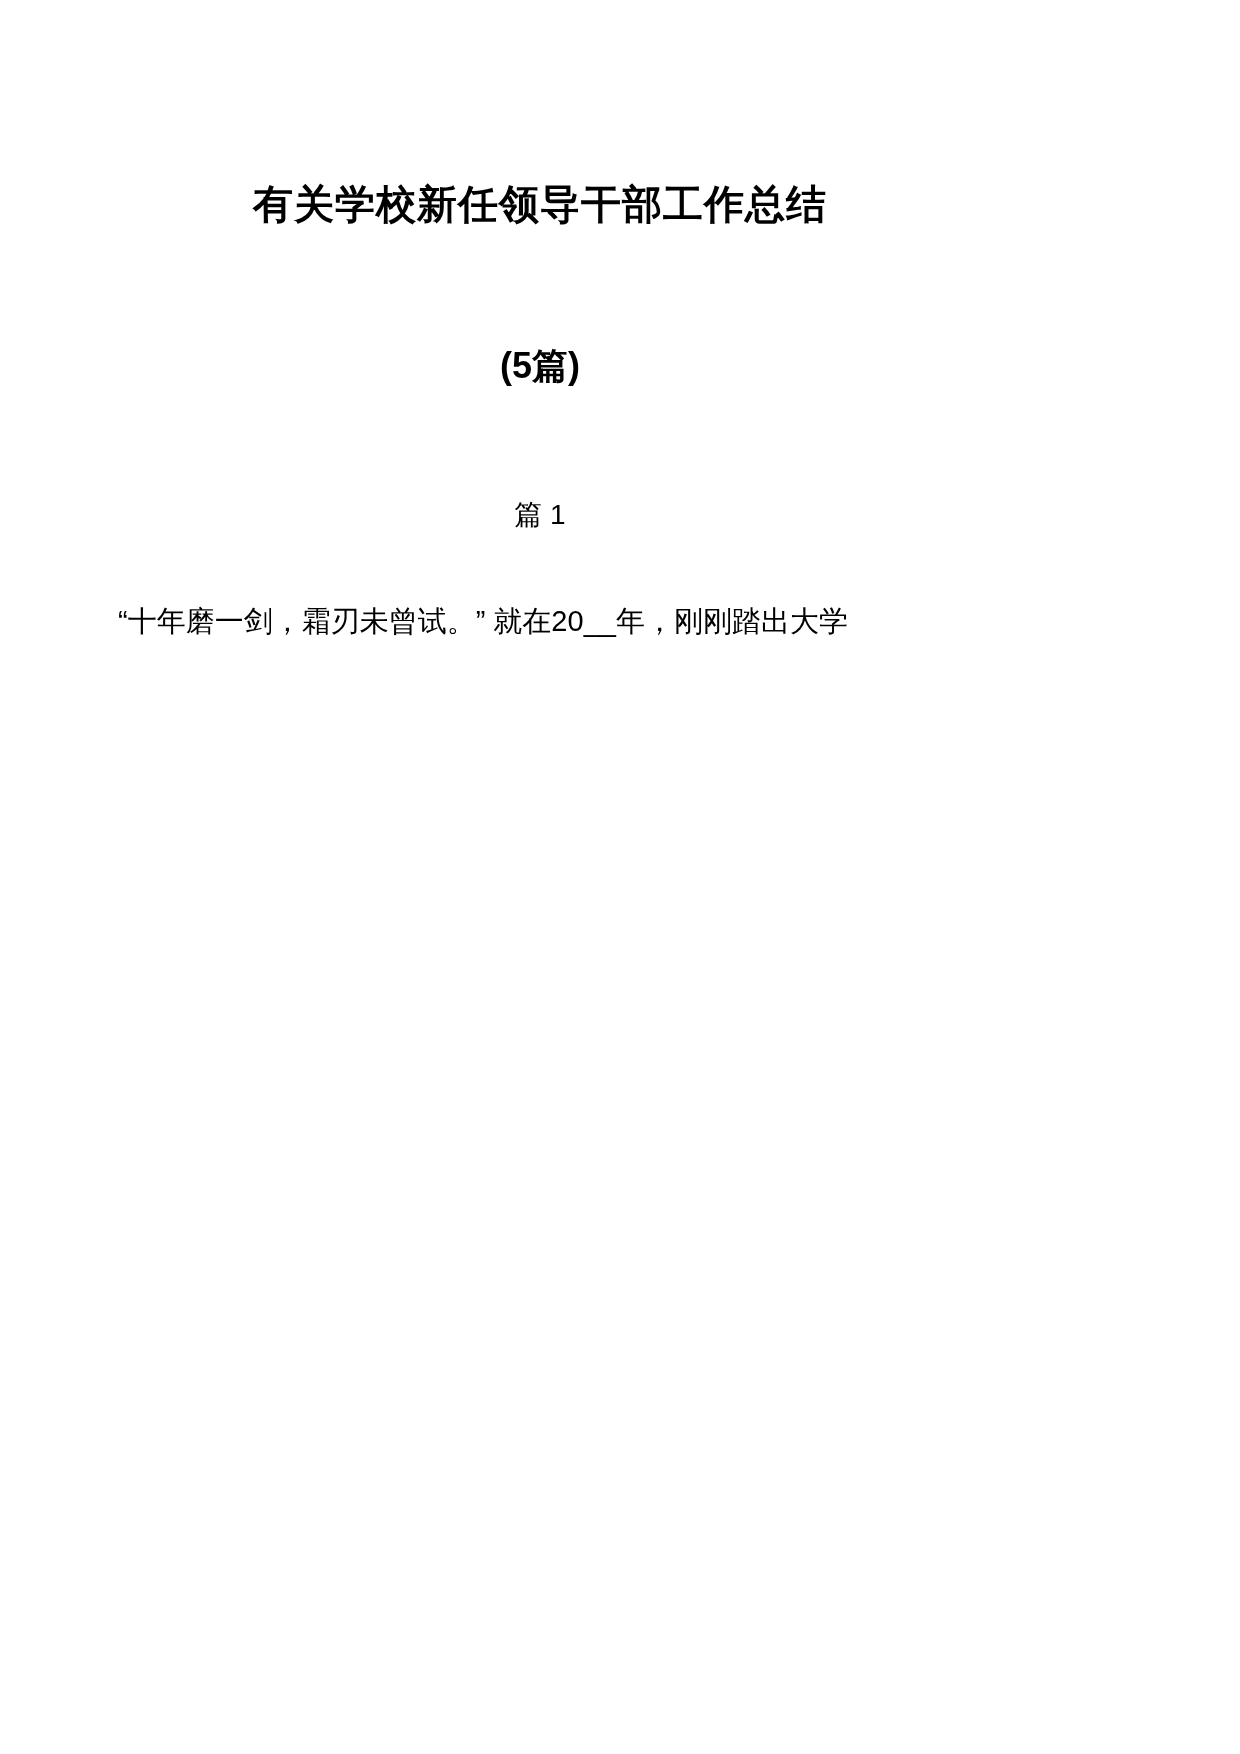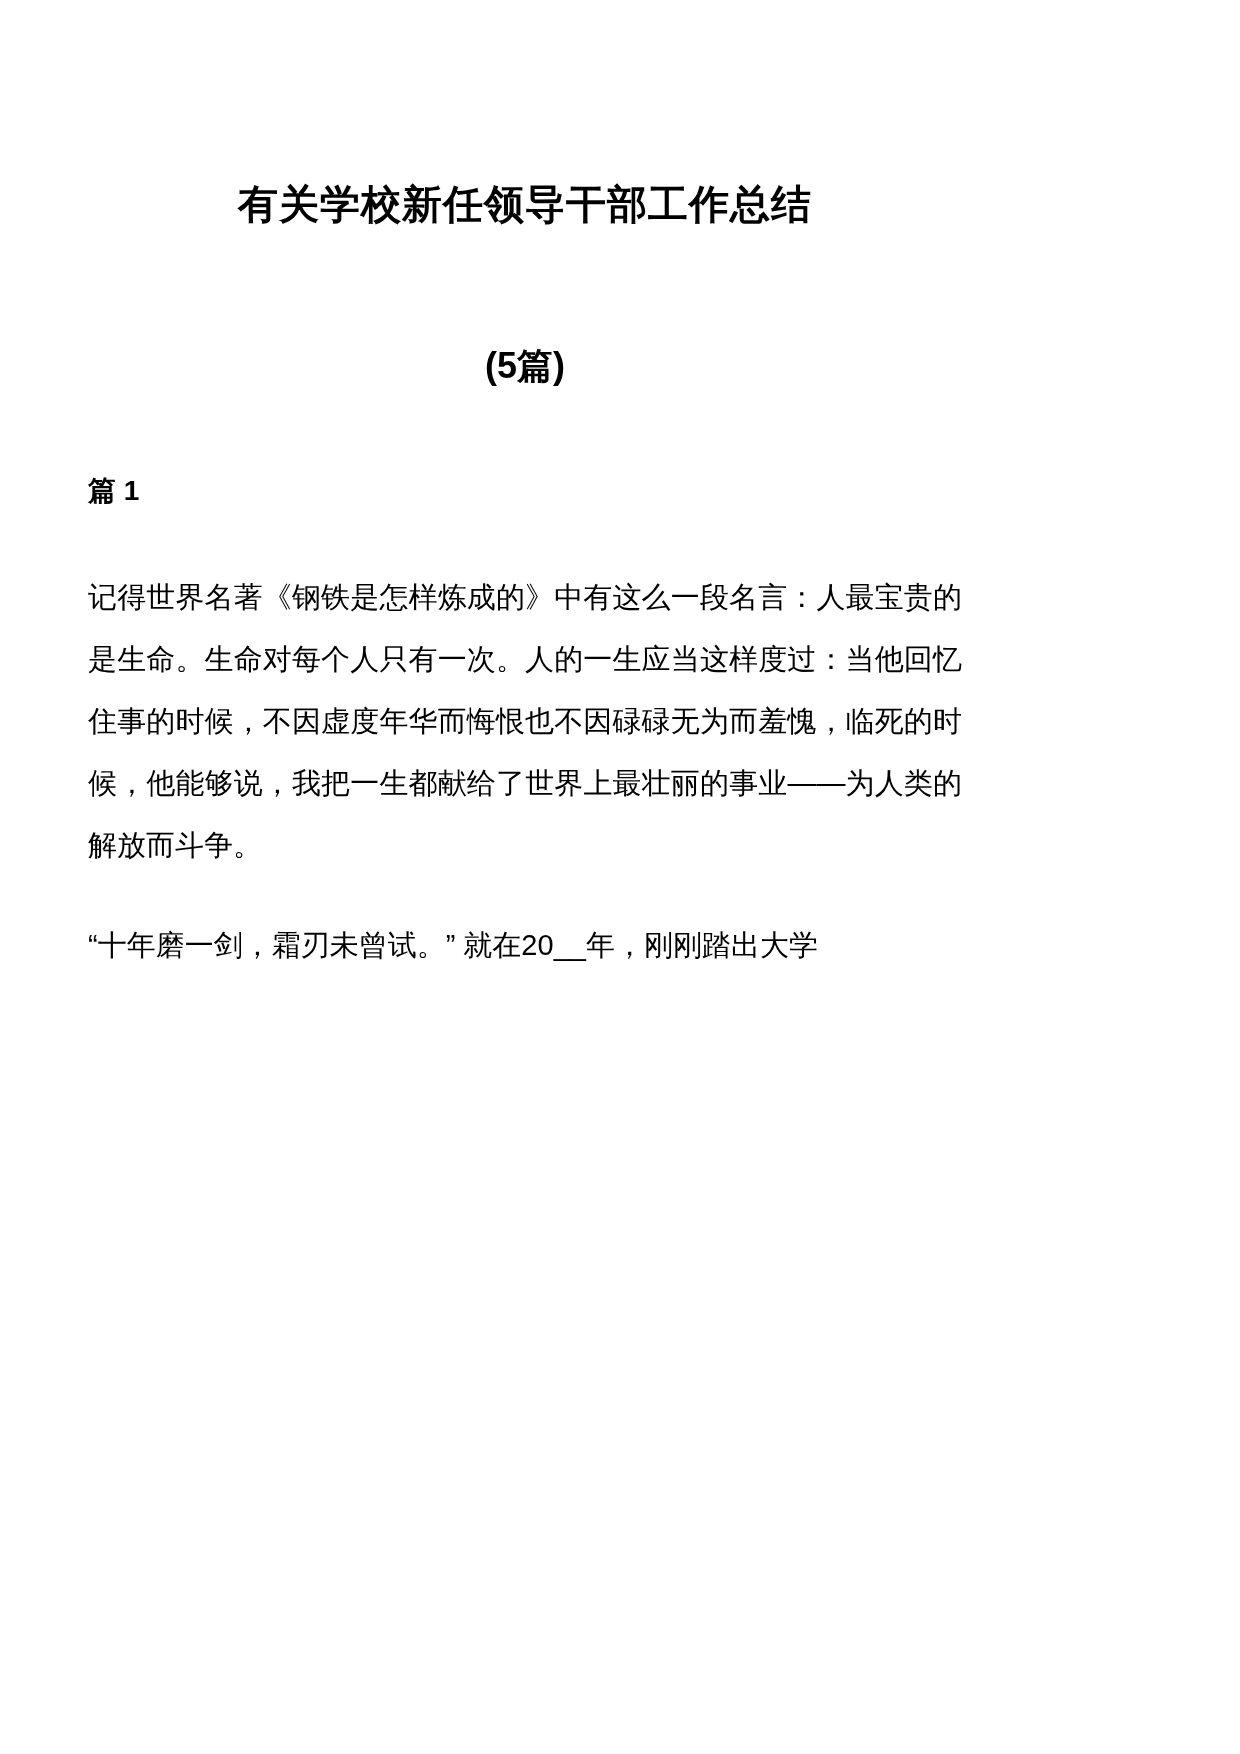--- a/index.html
+++ b/index.html
@@ -17,21 +17,21 @@
       min-height: 1754px;
       font-family: "Liberation Sans", "DejaVu Sans", sans-serif;
       color: #000000;
       overflow: hidden;
     }
 
     .page {
       width: 1240px;
       height: 1496px;
       background: #ffffff;
-      padding: 180px 278px 0 88px;
+      padding: 180px 278px 0 118px;
     }
 
     .doc-title {
       text-align: center;
       font-size: 40px;
       line-height: 1.2;
       font-weight: 700;
       letter-spacing: 1px;
     }
 
@@ -39,22 +39,23 @@
       text-align: center;
       font-size: 36px;
       line-height: 1.2;
       font-weight: 700;
       margin-top: 116px;
     }
 
     .section-label {
       font-size: 28px;
       line-height: 1.3;
-      font-weight: 700;
-      margin-top: 86px;
+      font-weight: 400;
+      margin-top: 110px;
+      text-align: center;
     }
 
     .para {
       font-size: 29px;
       line-height: 62px;
       text-align: justify;
       text-justify: inter-character;
       font-weight: 400;
       margin-top: 38px;
       word-break: break-all;
@@ -68,18 +69,17 @@
 <body>
 
 <div class="page">
 
   <h1 class="doc-title">有关学校新任领导干部工作总结</h1>
 
   <div class="doc-subtitle">(5篇)</div>
 
   <div class="section-label">篇 1</div>
 
-  <p class="para">记得世界名著《钢铁是怎样炼成的》中有这么一段名言：人最宝贵的是生命。生命对每个人只有一次。人的一生应当这样度过：当他回忆住事的时候，不因虚度年华而悔恨也不因碌碌无为而羞愧，临死的时候，他能够说，我把一生都献给了世界上最壮丽的事业——为人类的解放而斗争。</p>
 
 
   <p class="para">“十年磨一剑，霜刃未曾试。” 就在20__年，刚刚踏出大学</p>
 
 </div>
 
 </body></html>

